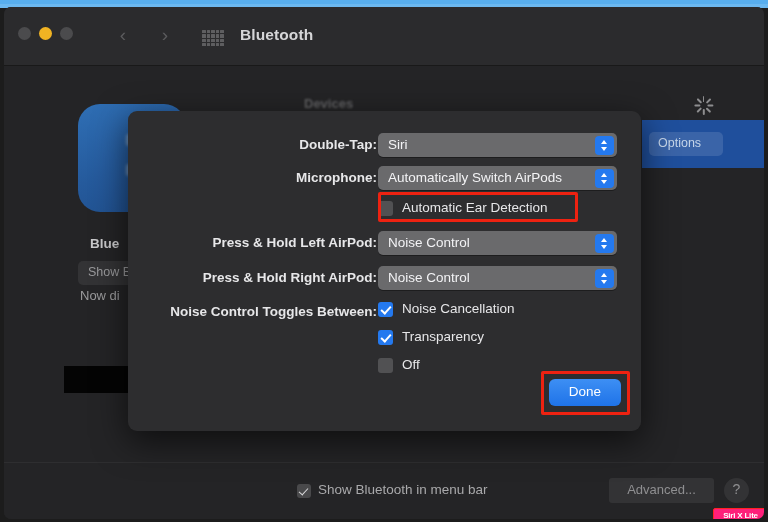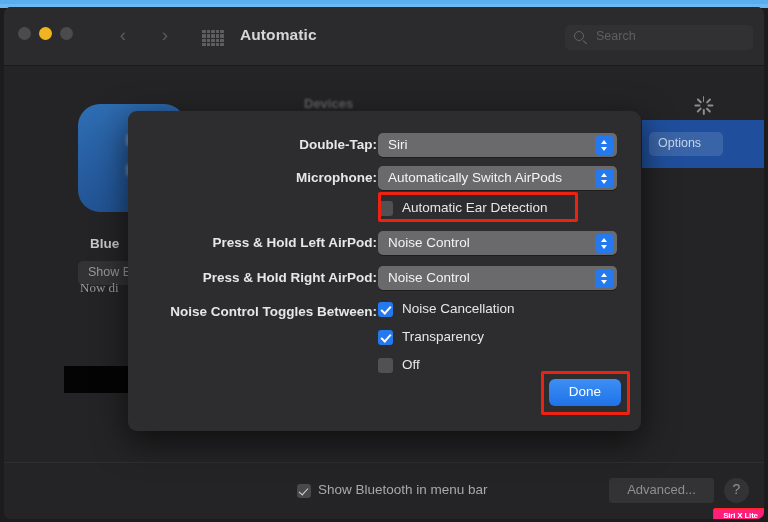--- a/index.html
+++ b/index.html
@@ -146,24 +146,23 @@
     position: absolute; left: 74px; top: 195px;
     width: 96px; height: 24px;
     background: #333335; border-radius: 5px;
     filter: blur(0.7px);
   }
   .turn-btn span {
     position: absolute; left: 10px; top: 4px;
     color: #9a9a9c; font-size: 12.5px;
   }
   .now-disc {
-    position: absolute; left: 76px; top: 214px;
+    position: absolute; left: 76px; top: 222px;
     color: #9a9a9c; font-size: 13px;
     filter: blur(0.7px);
-    font-family: Liberation Serif, serif;
   }
   .black-strip {
     position: absolute; left: 60px; top: 300px;
     width: 125px; height: 27px;
     background: #040404;
     filter: blur(0.6px);
   }
 
   .spinner {
     position: absolute; left: 690px; top: 30px;
@@ -397,26 +396,22 @@
           <i></i>
           <i></i>
           <i></i>
         <i></i>
           <i></i>
           <i></i>
           <i></i>
           <i></i>
       </div>
 
-      <div class="win-title">Automatic</div>
-
-      <div class="searchbox">
-        <div class="search-glass"></div>
-        <div class="search-ph">Search</div>
-      </div>
+      <div class="win-title">Bluetooth</div>
+
     </div>
 
     <div class="content">
 
       <div class="devices-label">Devices</div>
 
       <div class="bt-icon">
         <div class="bt-glyph">
           <span class="a"></span>
             <span class="b"></span>

